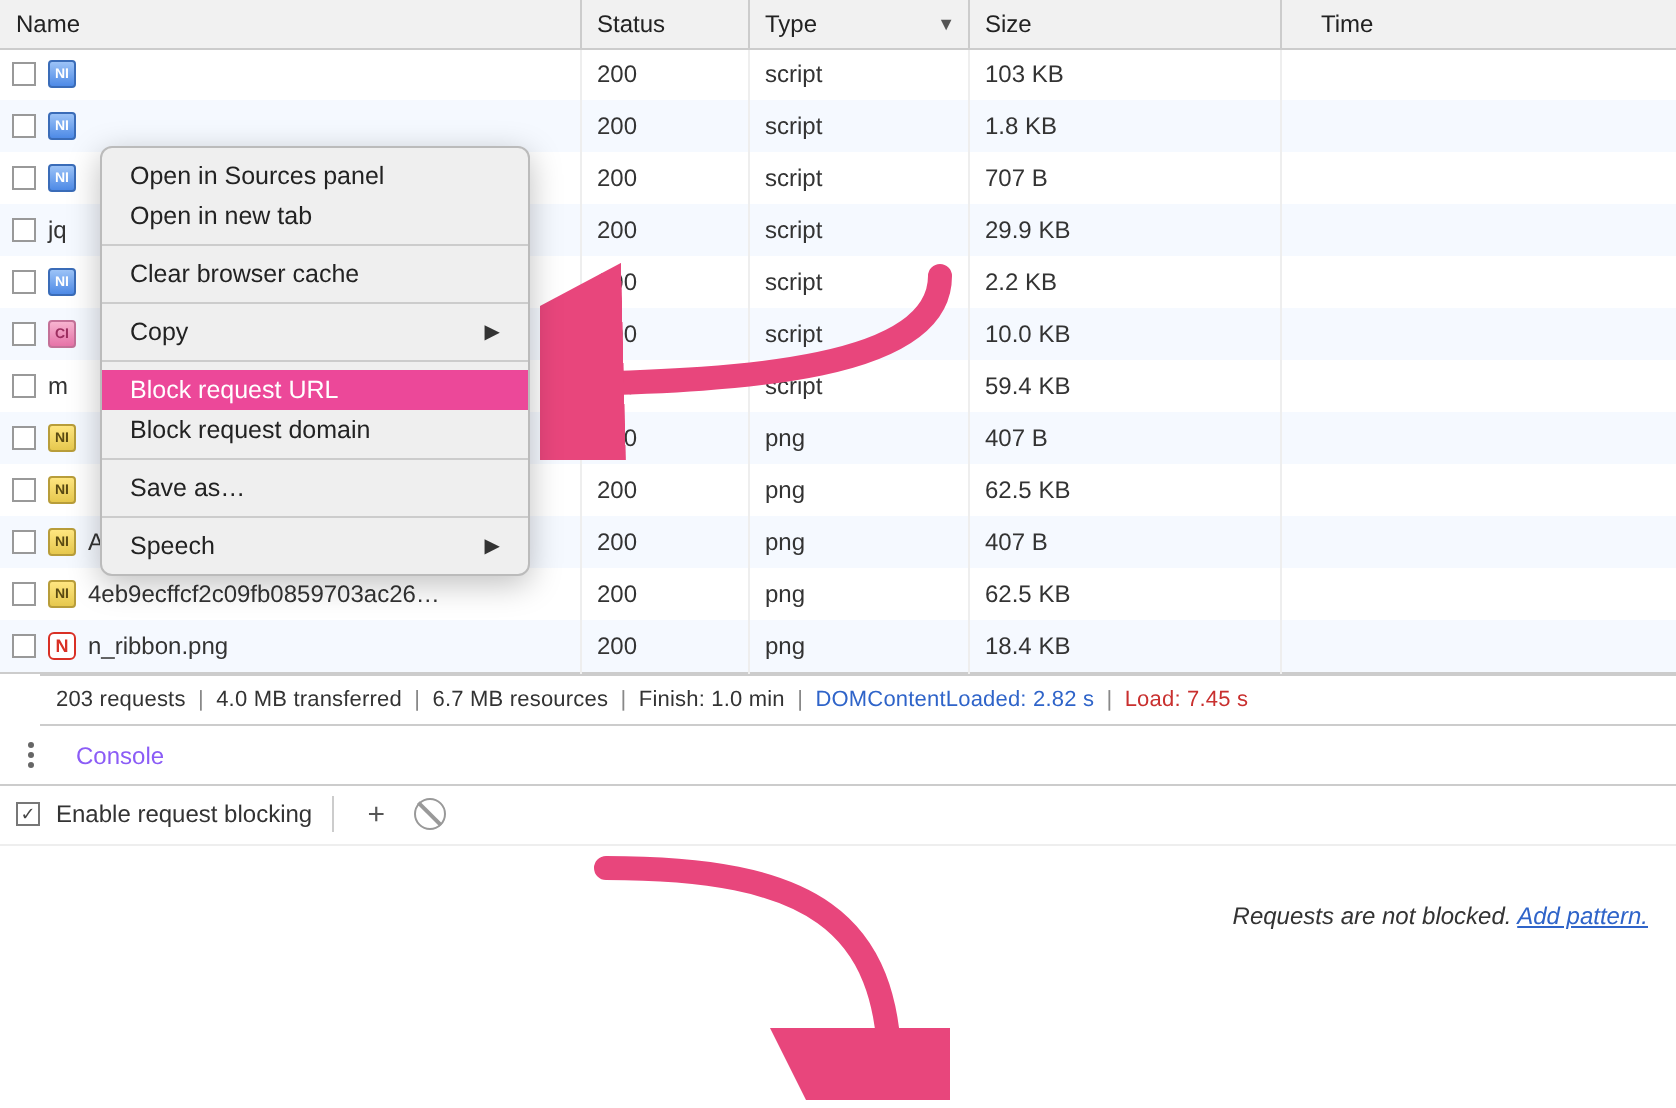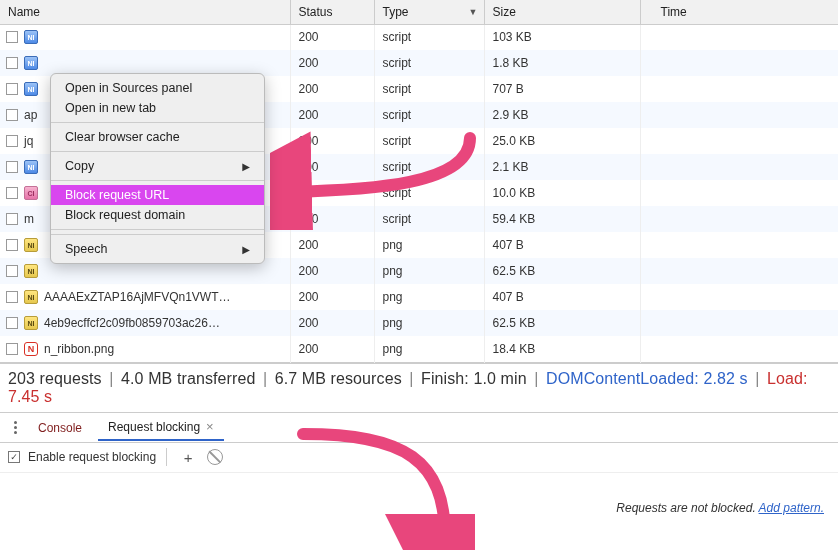--- a/index.html
+++ b/index.html
@@ -62,36 +62,37 @@
   .icon-box.icon-variant-pink { color:#9c2f60; border-color:#c47198; }
   .icon-box.icon-variant-yellow { color:#5a4a12; border-color:#b89d3a; }
   .icon-box.icon-variant-red { color:#d93025; border:1.5px solid #d93025; border-radius:3px; font-size:9px; font-weight:900; }
   .size-val { text-align:left; display:block; }
   tbody { border-bottom: 1px solid #ccc; }
 
   .status-bar {
     padding: 6px 8px;
     border-top: 1px solid #ccc;
     border-bottom: 1px solid #ccc;
-    font-size: 16px;
+    font-size: 11px;
     color: #333;
     letter-spacing: 0.1px;
+    margin-left: 20px;
   }
   .sep { color:#888; margin:0 3px; }
   .dcl { color:#2f64c9; }
   .load { color:#c9302f; }
 
   .drawer-header {
     display:flex; align-items:center; gap:6px; padding: 0 8px;
     border-bottom: 1px solid #ccc; height: 30px;
   }
   .kebab { width:14px; display:flex; flex-direction:column; align-items:center; gap:2px; padding:4px 0; cursor:pointer; }
   .kebab span { width:3px; height:3px; background:#666; border-radius:50%; display:block; }
   .drawer-tab {
-    padding: 6px 10px 5px; color:#7f1d1d; cursor:pointer; font-size:12px;
+    padding: 6px 10px 5px; color:#8b5cf6; cursor:pointer; font-size:12px;
   }
   .drawer-tab.active {
     color:#222; border-bottom:2px solid #2f64c9; position:relative; display:flex; align-items:center; gap:6px;
   }
   .close-x { color:#888; font-size:13px; line-height:1; }
 
   .toolbar {
     display:flex; align-items:center; gap:8px; padding:6px 8px; border-bottom:1px solid #eee; height:30px;
   }
   .chk-small { width:12px; height:12px; border:1px solid #777; display:inline-flex; align-items:center; justify-content:center; font-size:9px; color:#444; }
@@ -110,21 +111,21 @@
   
   .ctxmenu {
     position:absolute; left:50px; top:43px; width:215px;
     background:#efefef; border:1px solid #bbb; border-radius:6px;
     box-shadow: 0 4px 16px rgba(0,0,0,0.25);
     padding: 4px 0; font-size:12.5px; color:#222;
     z-index: 20;
     margin-top: 30px;
   }
   .ctx-item { padding:3px 14px; display:flex; align-items:center; justify-content:space-between; height:20px; }
-  .ctx-item.sel { background:#d946ef; color:#fff; }
+  .ctx-item.sel { background:#ec4899; color:#fff; }
   .ctx-sep { height:1px; background:#ccc; margin:4px 0; }
   .ctx-arrow { font-size:10px; color:#333; }
 
   
   .arrow { position:absolute; z-index:15; pointer-events:none; }
 </style>
 </head>
 <body>
 
 <div class="table-wrap">
@@ -188,56 +189,42 @@
           <td>script</td>
           <td>
             <span class="size-val">707 B</span>
           </td>
           <td></td>
         </tr>
         <tr>
           <td>
             <div class="name-cell">
               <span class="checkbox"></span>
-              <span>ap</span>
-            </div>
-          </td>
-          <td>200</td>
-          <td>script</td>
-          <td>
-            <span class="size-val">2.9 KB</span>
-          </td>
-          <td></td>
-        </tr>
-        <tr>
-          <td>
-            <div class="name-cell">
-              <span class="checkbox"></span>
               <span>jq</span>
             </div>
           </td>
           <td>200</td>
           <td>script</td>
           <td>
-            <span class="size-val">25.0 KB</span>
+            <span class="size-val">29.9 KB</span>
           </td>
           <td></td>
         </tr>
         <tr>
           <td>
             <div class="name-cell">
               <span class="checkbox"></span>
               <span class="icon-box icon-variant-blue">NI</span>
               <span></span>
             </div>
           </td>
           <td>200</td>
           <td>script</td>
           <td>
-            <span class="size-val">2.1 KB</span>
+            <span class="size-val">2.2 KB</span>
           </td>
           <td></td>
         </tr>
         <tr>
           <td>
             <div class="name-cell">
               <span class="checkbox"></span>
               <span class="icon-box icon-variant-pink">CI</span>
               <span></span>
             </div>
@@ -349,20 +336,21 @@
   <div class="ctx-item">Clear browser cache</div>
   <div class="ctx-sep"></div>
   <div class="ctx-item">
       <span>Copy</span>
       <span class="ctx-arrow">▶</span>
     </div>
   <div class="ctx-sep"></div>
   <div class="ctx-item sel">Block request URL</div>
   <div class="ctx-item">Block request domain</div>
   <div class="ctx-sep"></div>
+  <div class="ctx-item">Save as…</div>
   <div class="ctx-sep"></div>
   <div class="ctx-item">
       <span>Speech</span>
       <span class="ctx-arrow">▶</span>
     </div>
 </div>
 
 <div class="status-bar">
   <span>203 requests</span>
   <span class="sep">|</span>
@@ -377,24 +365,20 @@
   <span class="load">Load: 7.45 s</span>
 </div>
 
 <div class="drawer-header">
   <div class="kebab">
       <span></span>
       <span></span>
       <span></span>
     </div>
   <div class="drawer-tab">Console</div>
-  <div class="drawer-tab active">
-    <span>Request blocking</span>
-    <span class="close-x">×</span>
-  </div>
 </div>
 
 <div class="toolbar">
   <span class="chk-small">✓</span>
   <span>Enable request blocking</span>
   <span class="divider"></span>
   <span class="plus-btn">+</span>
   <span class="noentry"></span>
 </div>
 

